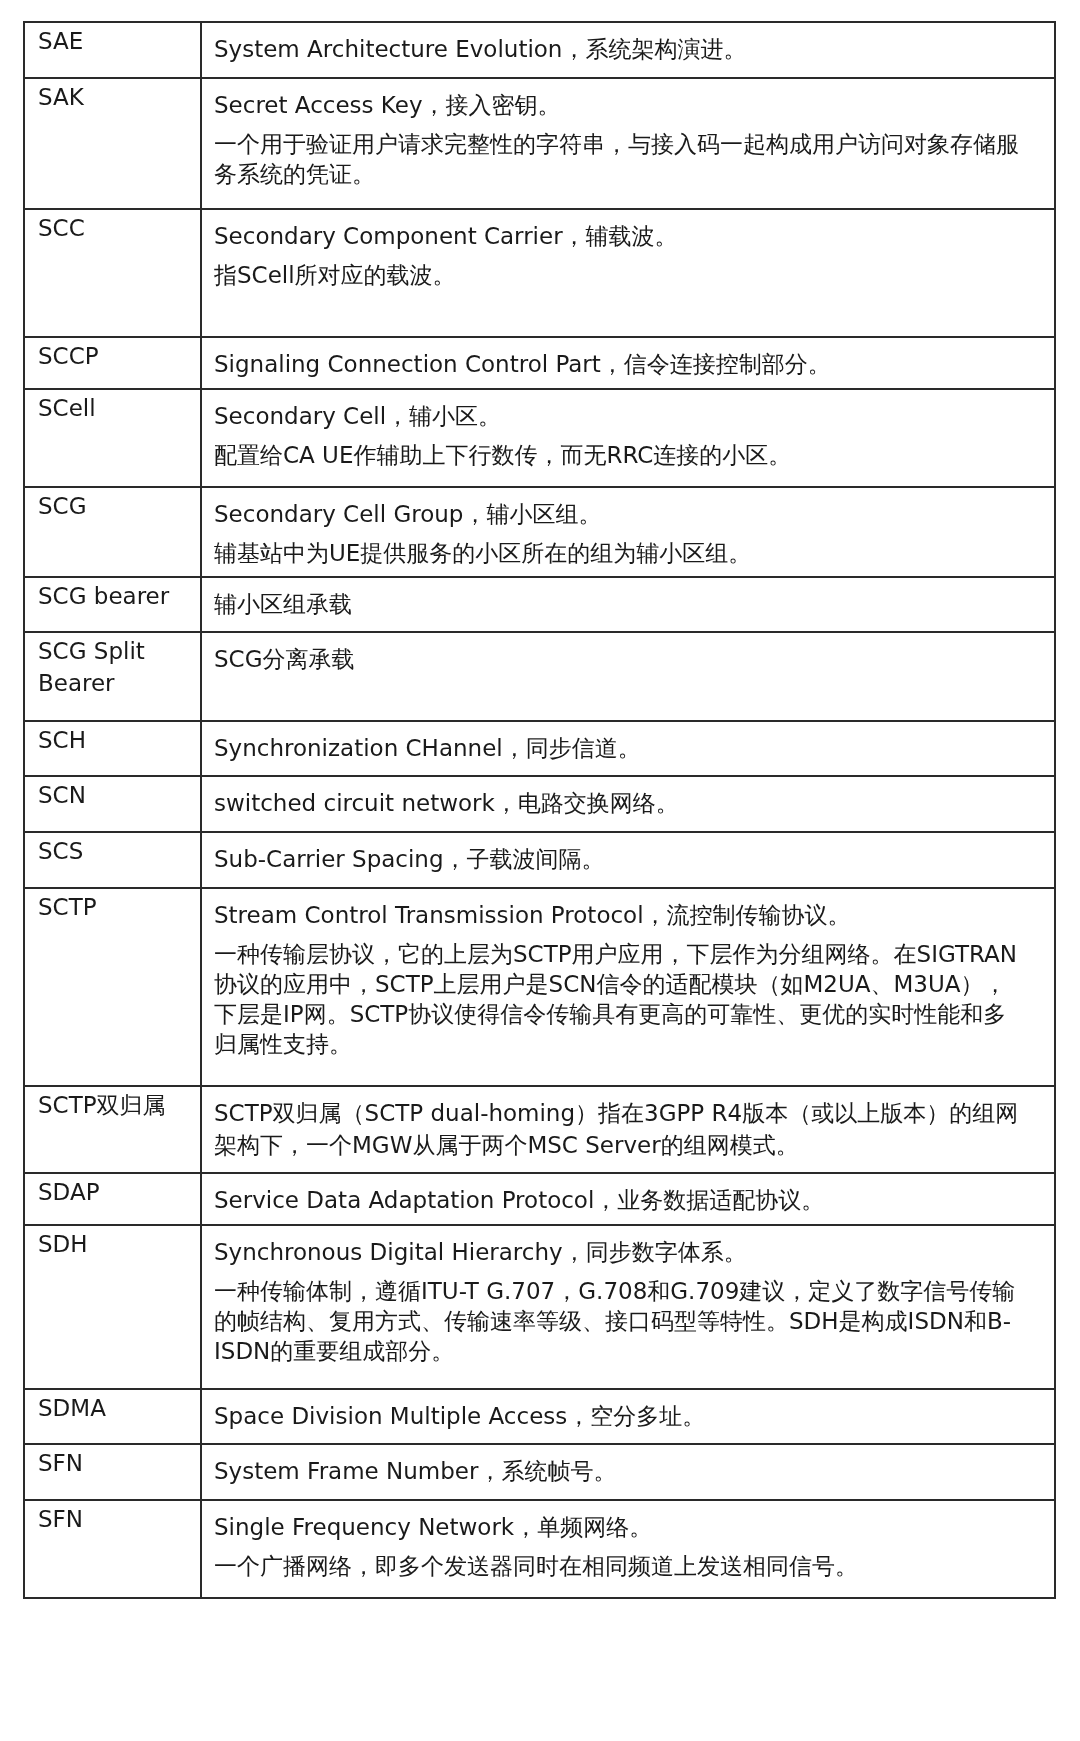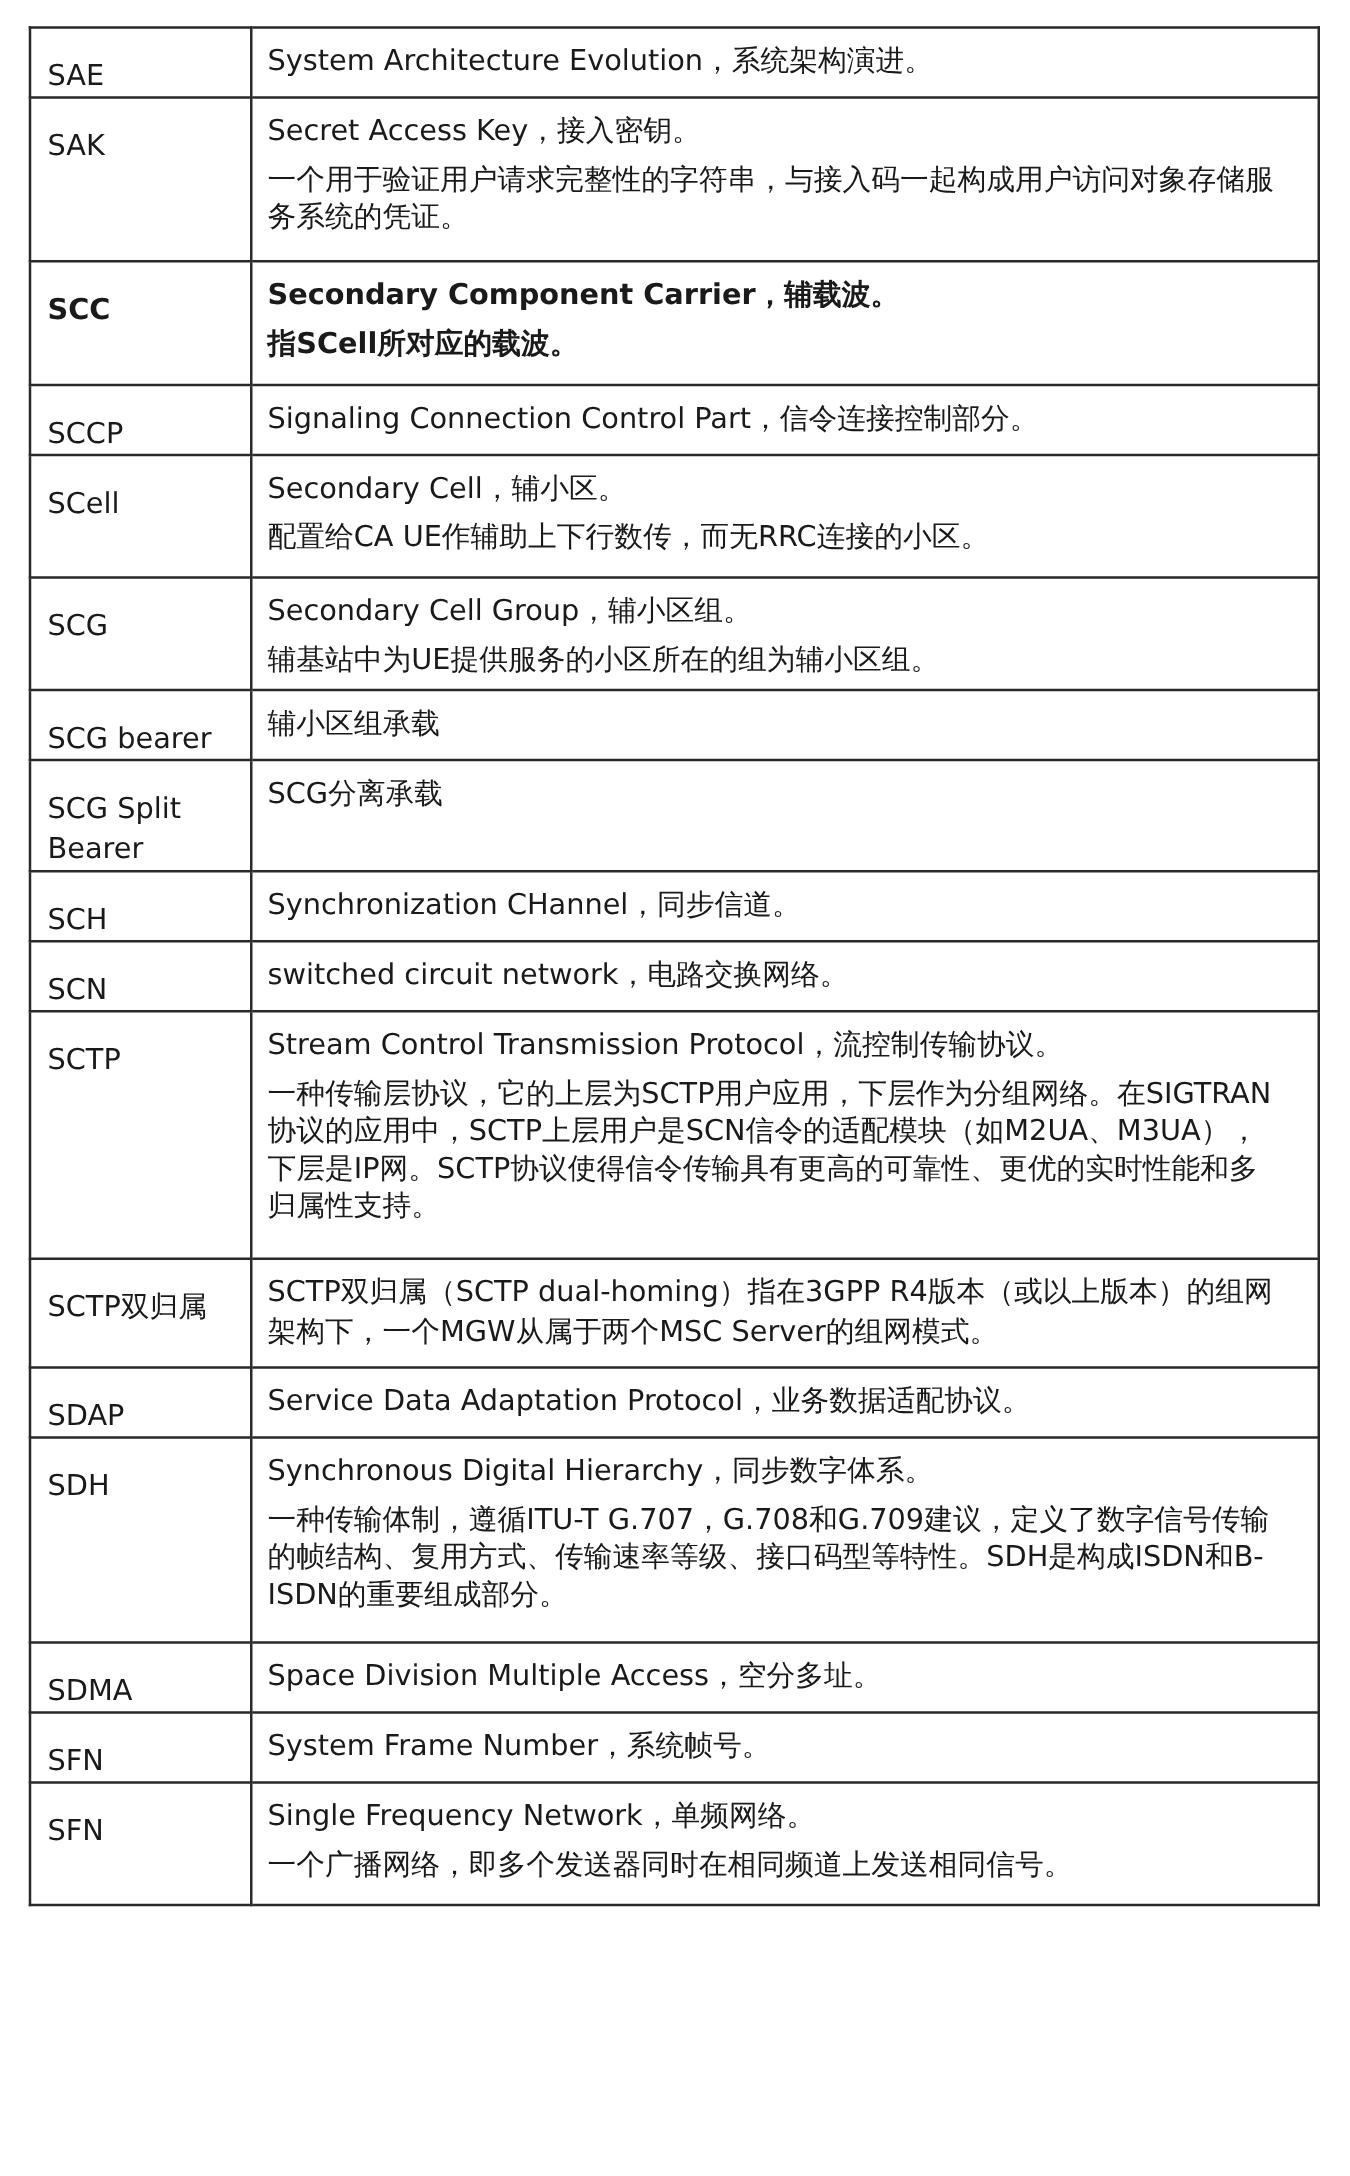--- a/index.html
+++ b/index.html
@@ -2,21 +2,21 @@
 <html><head>
 <meta charset="utf-8">
 <style>
   html, body { margin: 0; padding: 0; background: #ffffff; }
   body { width: 1080px; height: 1741px; position: relative; overflow: hidden;
          font-family: "DejaVu Sans", "Liberation Sans", sans-serif; color: #1a1a1a; }
   .glossary { position: absolute; left: 23px; top: 21px; width: 1033px;
               border-collapse: collapse; table-layout: fixed; }
   .glossary td { border: 2px solid #2a2a2a; vertical-align: top; padding: 0; }
   .glossary col.term-col { width: 177px; }
-  .term { padding: 22px 12px 0 13px; font-size: 23px; line-height: 32px; }
+  .term { padding: 2px 12px 0 13px; font-size: 23px; line-height: 32px; }
   .def { padding: 10px 28px 8px 12px; font-size: 23px; line-height: 32px; }
   .def .line { display: block; }
   .def .line + .line { margin-top: 8px; }
   .def .sub { display: block; line-height: 30px; }
 </style>
 </head>
 <body>
 
 <table class="glossary">
   <colgroup>
@@ -38,21 +38,21 @@
         <td>
           <div class="term">SAK</div>
         </td>
         <td>
           <div class="def">
             <span class="line">Secret Access Key，接入密钥。</span>
             <span class="line sub">一个用于验证用户请求完整性的字符串，与接入码一起构成用户访问对象存储服务系统的凭证。</span>
           </div>
         </td>
       </tr>
-      <tr style="height: 99px; font-weight: bold;">
+      <tr style="height: 128px;">
         <td>
           <div class="term">SCC</div>
         </td>
         <td>
           <div class="def">
             <span class="line">Secondary Component Carrier，辅载波。</span>
             <span class="line sub">指SCell所对应的载波。</span>
           </div>
         </td>
       </tr>
@@ -118,20 +118,30 @@
           </div>
         </td>
       </tr>
       <tr style="height: 56px;">
         <td>
           <div class="term">SCN</div>
         </td>
         <td>
           <div class="def">
             <span class="line">switched circuit network，电路交换网络。</span>
+          </div>
+        </td>
+      </tr>
+      <tr style="height: 56px;">
+        <td>
+          <div class="term">SCS</div>
+        </td>
+        <td>
+          <div class="def">
+            <span class="line">Sub-Carrier Spacing，子载波间隔。</span>
           </div>
         </td>
       </tr>
       <tr style="height: 198px;">
         <td>
           <div class="term">SCTP</div>
         </td>
         <td>
           <div class="def">
             <span class="line">Stream Control Transmission Protocol，流控制传输协议。</span>

